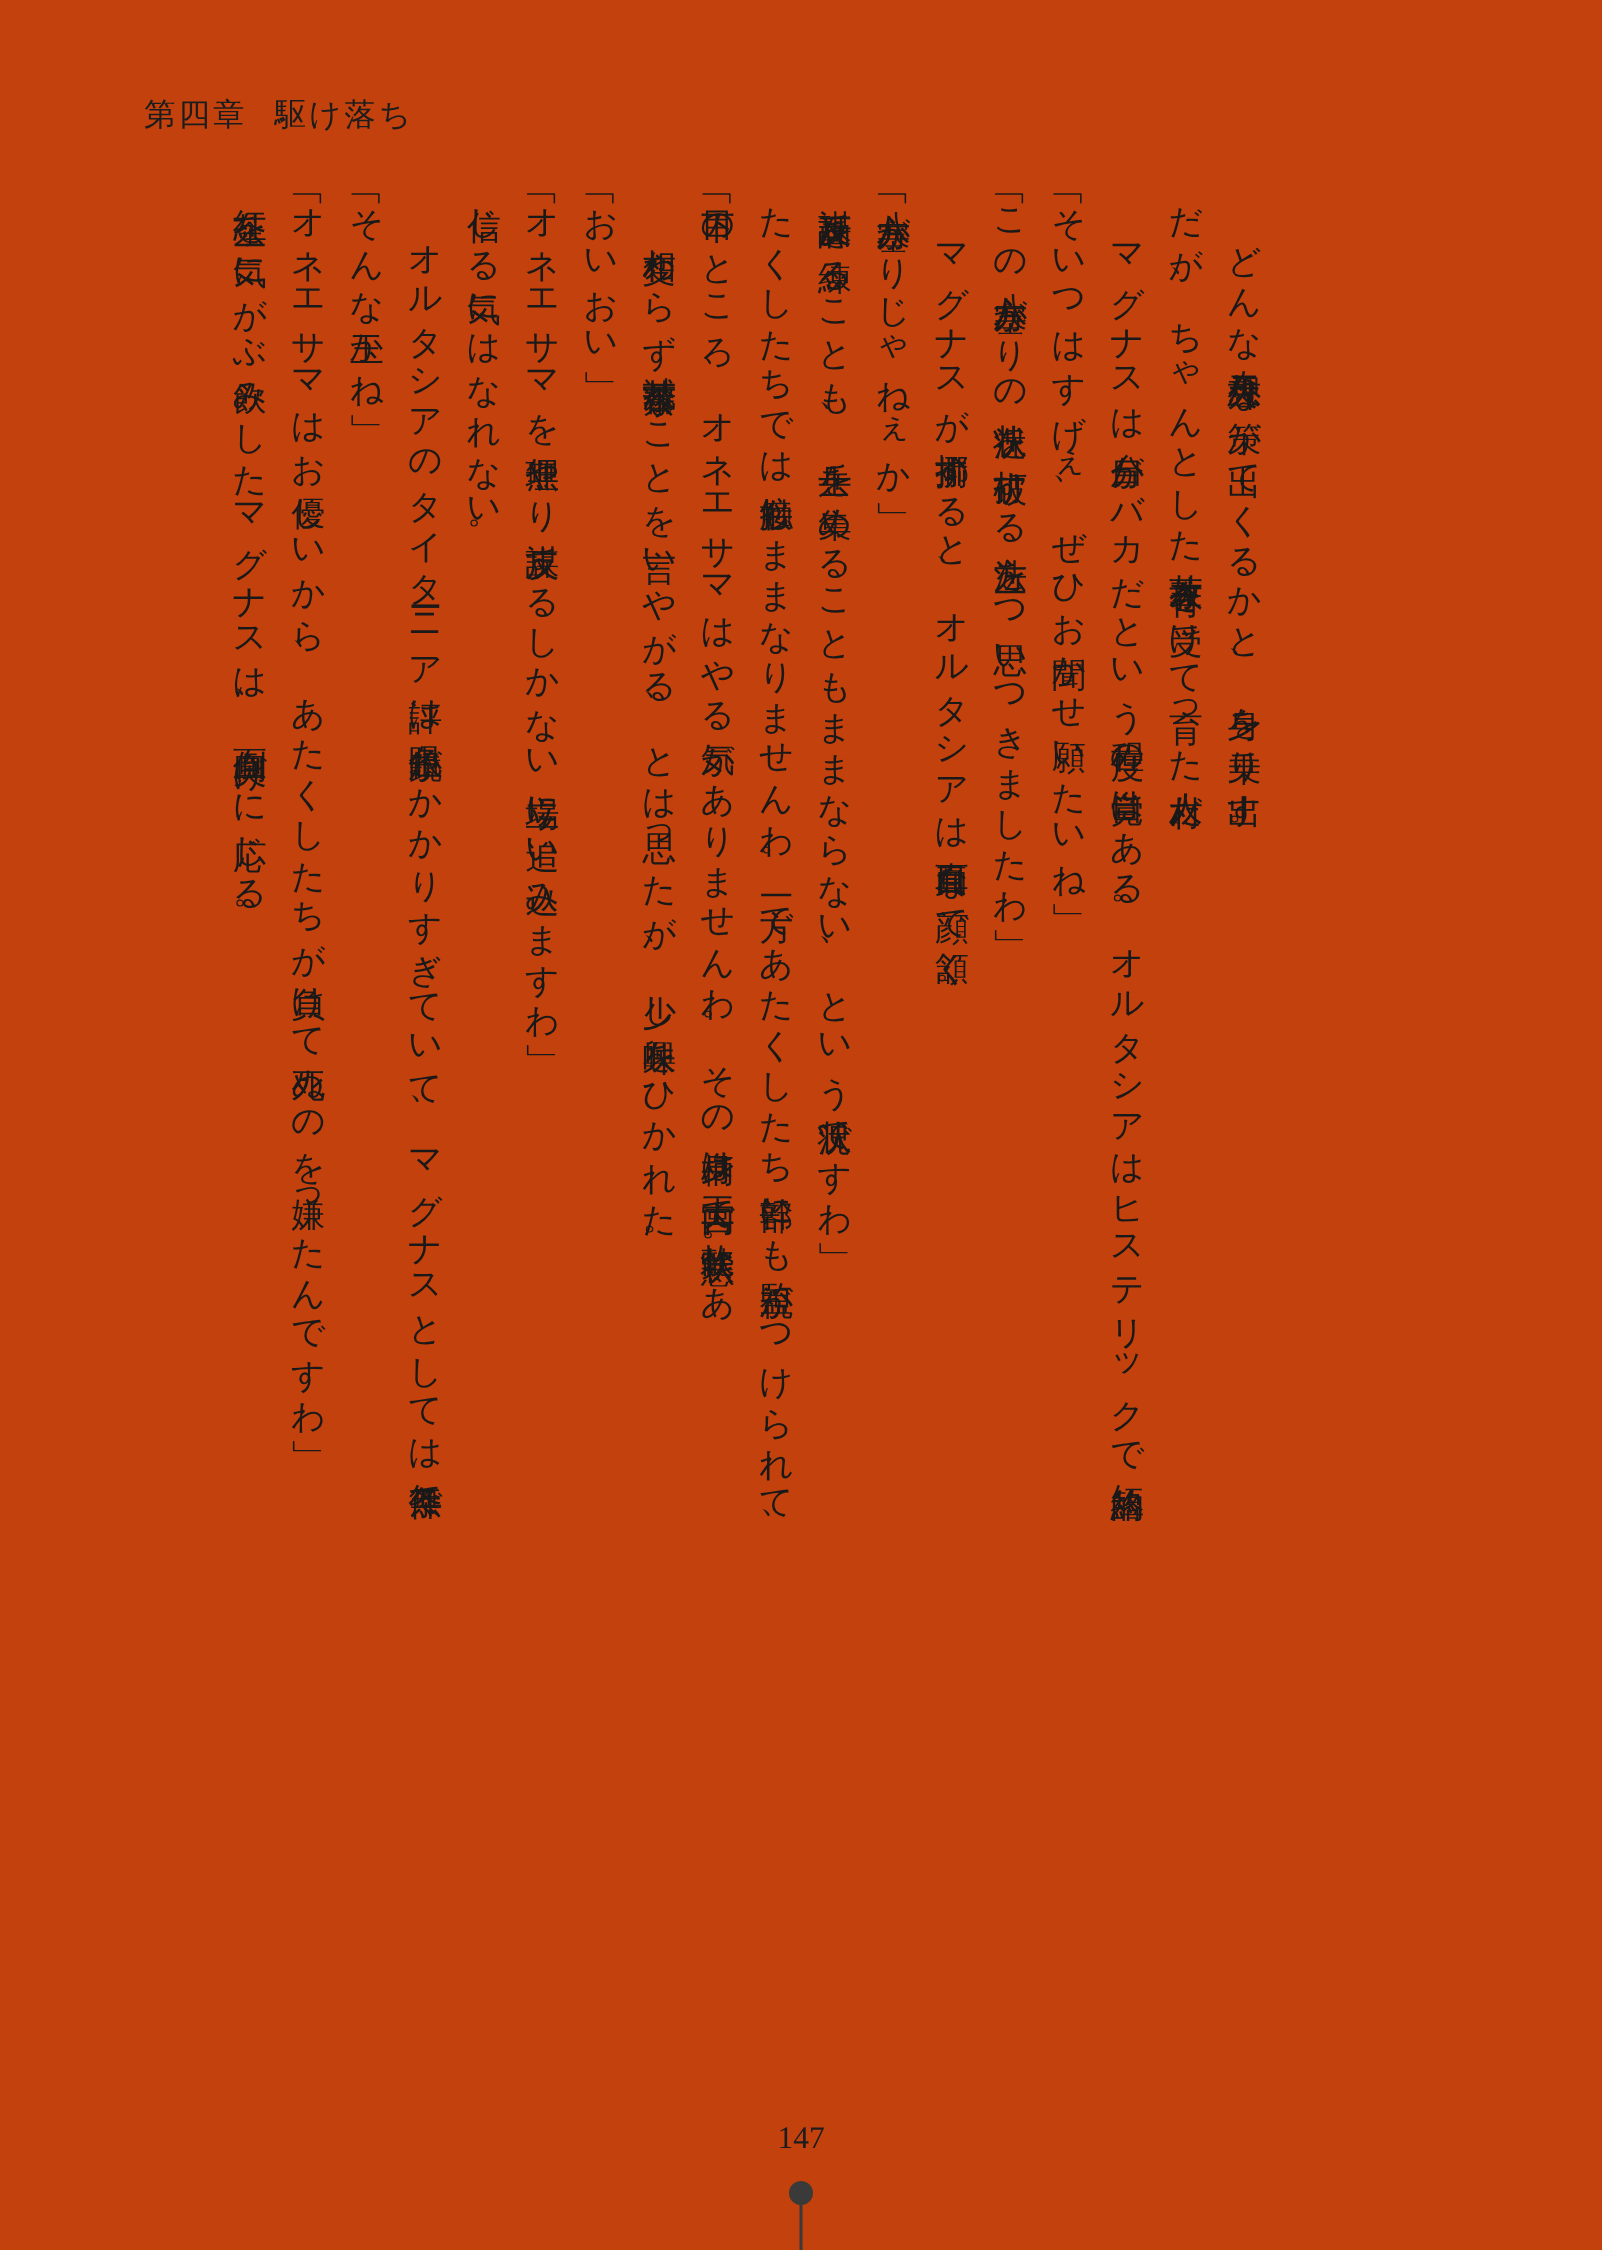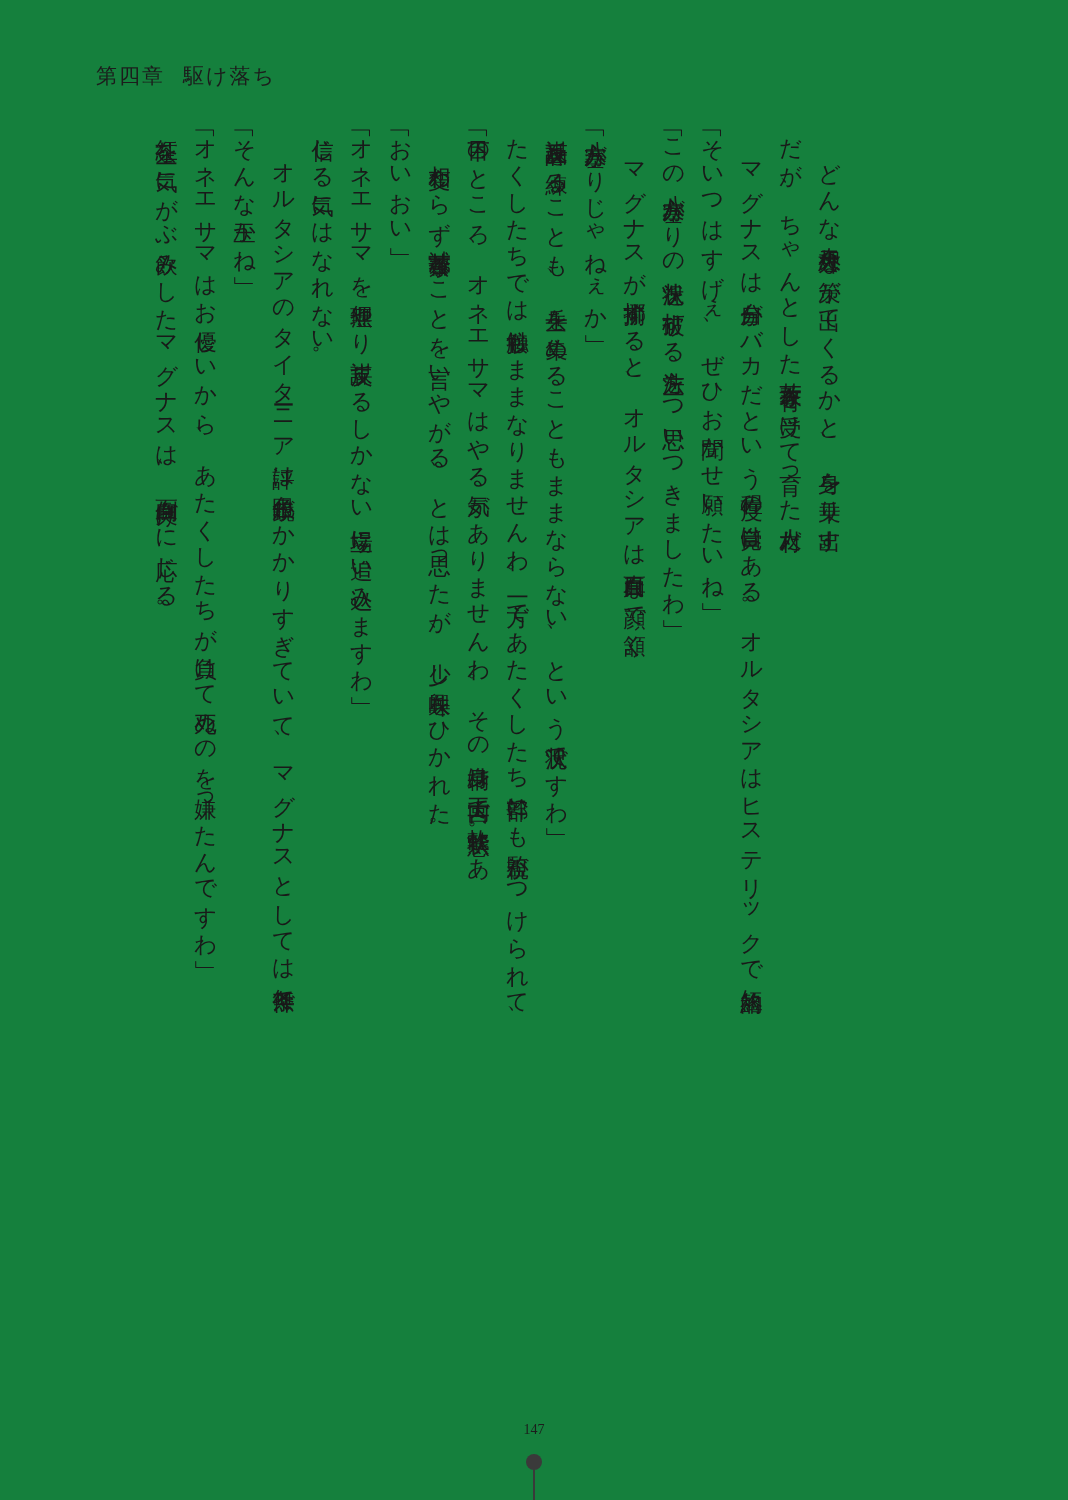--- a/index.html
+++ b/index.html
@@ -8,21 +8,21 @@
     background: #ffffff;
   }
   body {
     font-family: "Liberation Serif", "DejaVu Serif", serif;
     color: #1a1a1a;
   }
   .page {
     position: relative;
     width: 1068px;
     height: 1500px;
-    background: #15803d;
+    background: #c2410c;
     overflow: hidden;
   }
   
   .running-head {
     position: absolute;
     top: 62px;
     left: 96px;
     font-size: 21px;
     letter-spacing: 2px;
     color: #1c1c1c;
@@ -58,21 +58,21 @@
   }
   .col.indent {
     padding-top: 26px;
   }
   .page-number {
     position: absolute;
     bottom: 62px;
     left: 0;
     width: 1068px;
     text-align: center;
-    font-size: 14px;
+    font-size: 21px;
     color: #1c1c1c;
   }
   
   .bottom-mark {
     position: absolute;
     bottom: 0px;
     left: 50%;
     transform: translateX(-50%);
     width: 18px;
     height: 46px;

